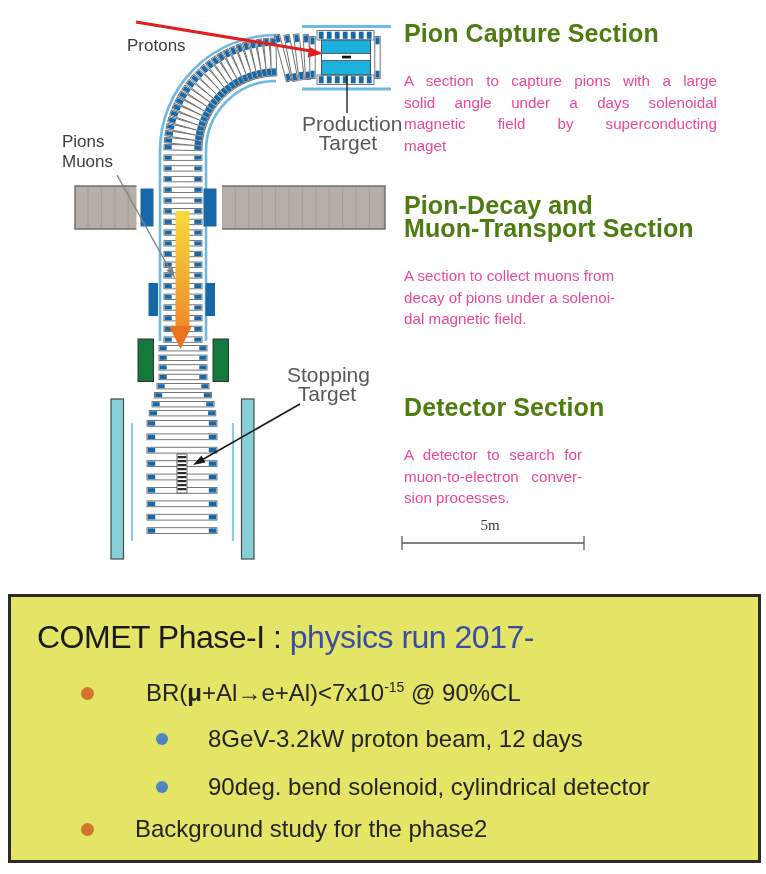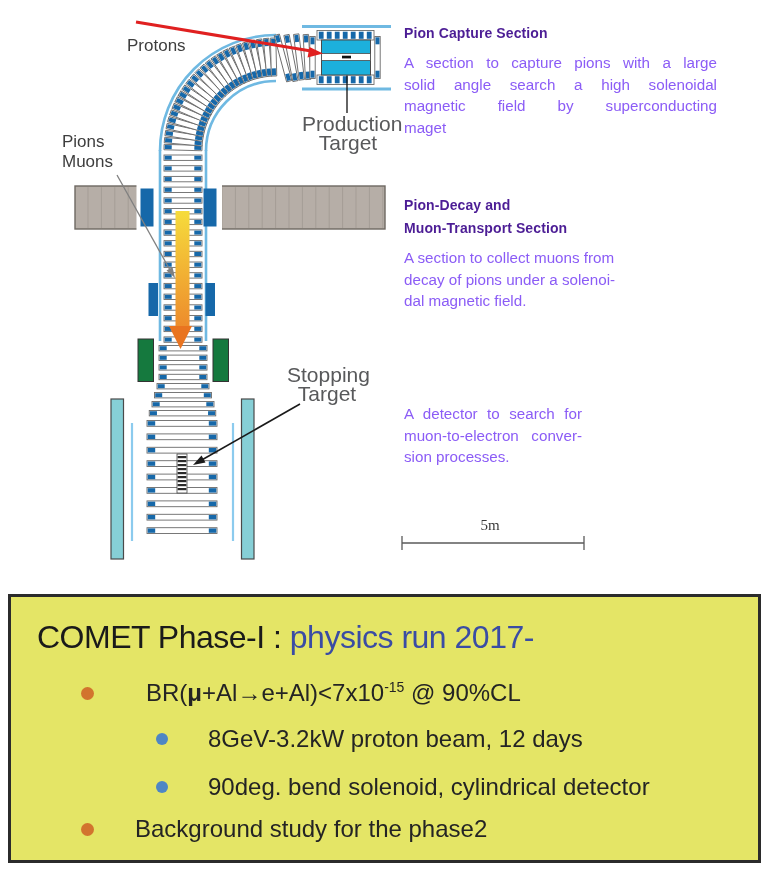--- a/index.html
+++ b/index.html
@@ -4,22 +4,22 @@
 <style>
   html,body{margin:0;padding:0;background:#ffffff;}
   body{width:766px;height:874px;position:relative;font-family:"Liberation Sans",sans-serif;overflow:hidden;}
   .abs{position:absolute;}
   
   .dlabel{position:absolute;color:#3e3e3e;font-size:17px;line-height:20px;}
   .dlabel.small{font-size:21px;line-height:19px;color:#58595B;text-align:center;}
   
   #col{position:absolute;left:404px;top:0;width:330px;}
   .sec{position:absolute;left:0;}
-  .sec .h{color:#4c1d95;font-size:14px;line-height:23px;font-weight:600;letter-spacing:0.1px;}
-  .sec .b{margin-top:7px;color:#8b5cf6;font-size:15.2px;line-height:21.6px;}
+  .sec .h{color:#4d7c0f;font-size:25px;line-height:23px;font-weight:600;letter-spacing:0.1px;}
+  .sec .b{margin-top:25px;color:#ec4899;font-size:15.2px;line-height:21.6px;}
   .sec .b .j{width:313px;text-align:justify;text-align-last:justify;}
   .sec .b .j2{width:178px;text-align:justify;text-align-last:justify;}
   
   #scale-label{position:absolute;left:468px;top:517px;width:44px;text-align:center;font-size:15px;color:#3A3A3A;font-family:Liberation Serif, serif;}
   
   #phasebox{position:absolute;left:8px;top:594px;width:753px;height:269px;background:#E4E566;border:3px solid #2B2B2B;box-sizing:border-box;}
   #phasebox .ptitle{position:absolute;left:26px;top:22px;font-size:32px;font-weight:normal;letter-spacing:-0.5px;white-space:nowrap;}
   #phasebox .ptitle .tb{color:#1A1A1A;}
   #phasebox .ptitle .tn{color:#3A4CA4;}
   .dot{position:absolute;border-radius:50%;}
@@ -431,37 +431,38 @@
 </div>
 
 <div id="scale-label">5m</div>
 
 <div id="col">
 
   <div class="sec" style="top:22px;">
     <div class="h">Pion Capture Section</div>
     <div class="b">
       <div class="j">A section to capture pions with a large</div>
-      <div class="j">solid angle search a high solenoidal</div>
+      <div class="j">solid angle under a days solenoidal</div>
       <div class="j">magnetic field by superconducting</div>
       <div>maget</div>
     </div>
   </div>
 
   <div class="sec" style="top:194px;">
     <div class="h">Pion-Decay and</div>
     <div class="h">Muon-Transport Section</div>
     <div class="b">
       <div>A section to collect muons from</div>
       <div>decay of pions under a solenoi-</div>
       <div>dal magnetic field.</div>
     </div>
   </div>
 
   <div class="sec" style="top:396px;">
+    <div class="h">Detector Section</div>
     <div class="b">
       <div class="j2">A detector to search for</div>
       <div class="j2">muon-to-electron conver-</div>
       <div>sion processes.</div>
     </div>
   </div>
 
 </div>
 
 <div id="phasebox">

